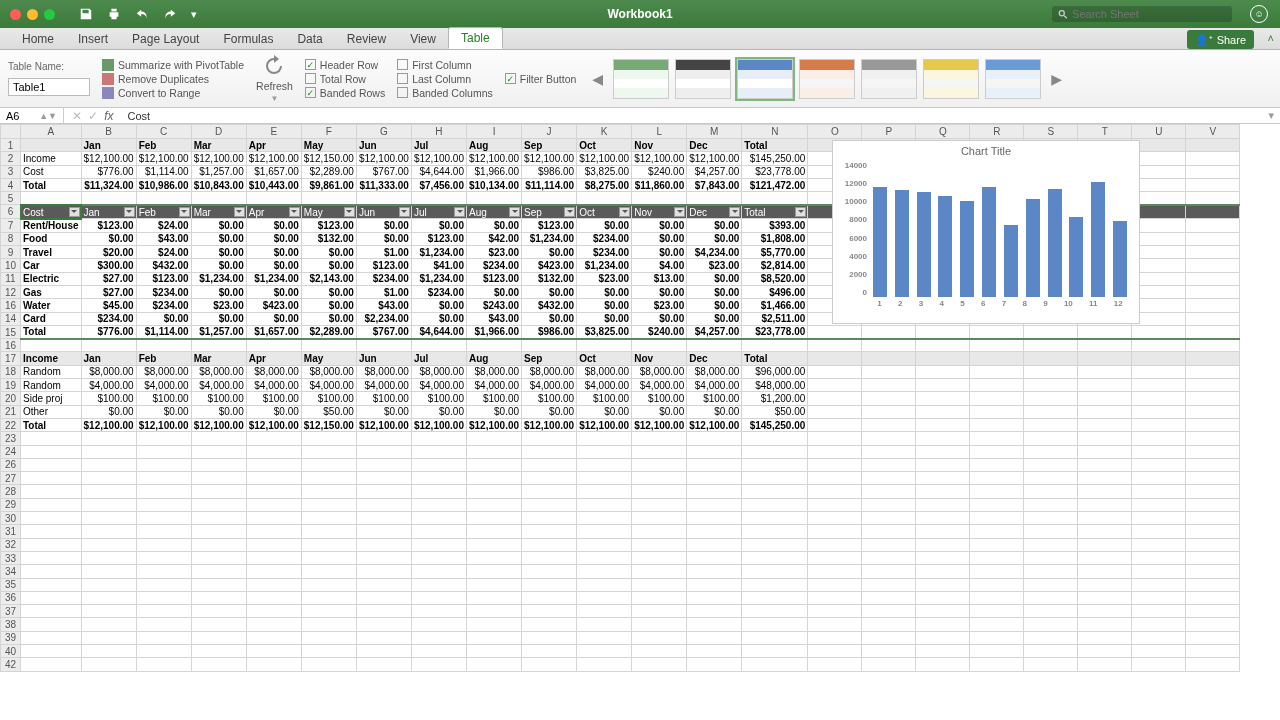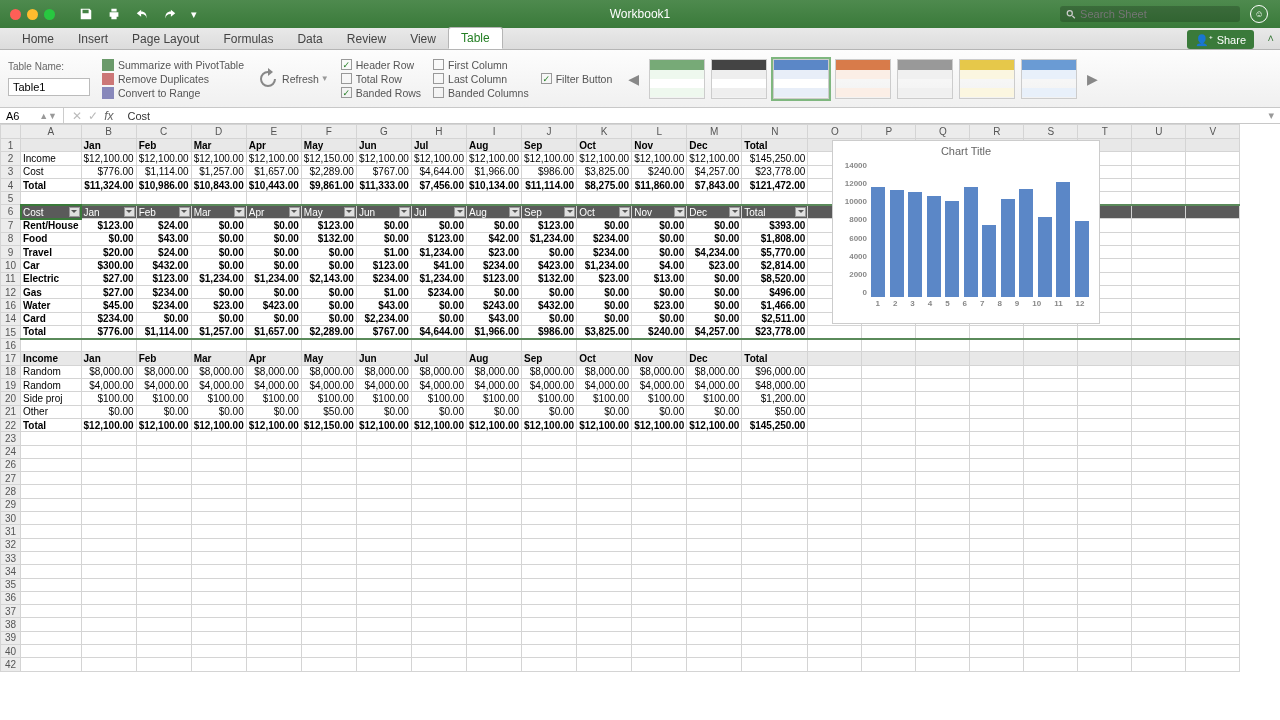--- a/index.html
+++ b/index.html
@@ -5,43 +5,43 @@
 * { margin:0; padding:0; box-sizing:border-box; font-family:-apple-system,"Helvetica Neue",Arial,sans-serif; }
 body { width:1280px; height:720px; background:#fff; overflow:hidden; font-size:11px; }
 
 
 .titlebar { height:28px; background:linear-gradient(#4e8a4e,#3a7a3a); display:flex; align-items:center; color:#fff; position:relative; }
 .traffic { display:flex; gap:6px; margin-left:10px; }
 .traffic span { width:11px; height:11px; border-radius:50%; display:block; }
 .tr-close{background:#ff5f57;} .tr-min{background:#febc2e;} .tr-max{background:#28c840;}
 .tb-icons{display:flex;gap:14px;margin-left:24px;align-items:center;}
 .tb-icons svg{fill:#fff;width:14px;height:14px;}
-.doc-title{position:absolute;left:50%;transform:translateX(-50%);font-size:12px;}
-.tb-right{margin-left:auto;display:flex;align-items:center;gap:10px;padding-right:12px;}
+.doc-title{position:absolute;left:50%;transform:translateX(-50%);font-size:12px;font-weight:bold;}
+.tb-right{margin-left:auto;display:flex;align-items:center;gap:18px;padding-right:12px;}
 .search-box{display:flex;align-items:center;background:rgba(0,0,0,.2);border-radius:3px;padding:2px 6px;gap:4px;width:180px;}
 .search-box input{background:transparent;border:none;color:#ddd;font-size:11px;width:100%;outline:none;}
 .smiley{width:18px;height:18px;border:1.5px solid #fff;border-radius:50%;display:flex;align-items:center;justify-content:center;font-size:9px;}
 
 
 .menubar{height:22px;background:linear-gradient(#e9e9e9,#dcdcdc);display:flex;align-items:flex-end;border-bottom:1px solid #b5b5b5;padding-left:10px;position:relative;}
 .menubar .tab{padding:3px 12px;font-size:12px;color:#444;cursor:pointer;}
 .menubar .tab.active{background:#fff;border:1px solid #b5b5b5;border-bottom:1px solid #fff;border-radius:3px 3px 0 0;color:#237f23;font-weight:500;}
 .share{position:absolute;right:26px;top:2px;font-size:11px;color:#fff;background:#3a7a3a;padding:2px 8px;border-radius:3px;display:flex;align-items:center;gap:4px;}
 .caret-up{position:absolute;right:6px;top:4px;color:#3a7a3a;}
 
 
 .ribbon{height:58px;background:linear-gradient(#fdfdfd,#f0f0f0);border-bottom:1px solid #c8c8c8;display:flex;align-items:center;padding:4px 8px;gap:12px;font-size:10.5px;color:#555;}
 .rgrp{display:flex;flex-direction:column;gap:2px;}
 .rgrp-tbl label{display:block;font-size:10px;color:#666;}
 .rgrp-tbl input{width:82px;font-size:11px;padding:2px 4px;border:1px solid #bbb;background:#fff;margin-top:4px;}
 .rline{display:flex;align-items:flex-end;gap:4px;white-space:nowrap;}
 .rline svg{width:12px;height:12px;}
 .chk{display:flex;align-items:center;gap:4px;white-space:nowrap;}
 .chk .box{width:11px;height:11px;border:1px solid #999;display:inline-flex;align-items:center;justify-content:center;font-size:9px;color:#237f23;}
-.refresh-grp{display:flex;flex-direction:row;align-items:center;gap:2px;}
+.refresh-grp{display:flex;flex-direction:column;align-items:center;gap:2px;}
 .style-gallery{display:flex;align-items:center;gap:6px;}
 .style-thumb{width:56px;height:40px;border:1px solid #ccc;display:flex;flex-direction:column;overflow:hidden;}
 .style-thumb.sel{outline:2px solid #7fb77f;}
 .st-hdr{height:10px;}
 .st-row{flex:1;}
 .nav-arrow{color:#888;font-size:14px;padding:0 4px;cursor:pointer;}
 
 
 .fbar{height:16px;border-bottom:1px solid #c8c8c8;display:flex;align-items:center;background:#fff;}
 .namebox{width:64px;border-right:1px solid #ccc;padding:0 6px;font-size:11px;height:100%;display:flex;align-items:center;justify-content:space-between;}
@@ -65,21 +65,21 @@
 .bold{font-weight:bold;}
 .hdr-row td{background:#e8e8e8;font-weight:bold;text-align:left;}
 .tbl-filter-row td{background:#5a5a5a;color:#fff;height:14px;position:relative;padding-right:14px;}
 .filter-btn{position:absolute;right:1px;top:1px;width:11px;height:10px;background:#e0e0e0;border:1px solid #999;display:flex;align-items:center;justify-content:center;}
 .filter-btn::after{content:"";border:3px solid transparent;border-top-color:#555;margin-top:2px;}
 .sel-cell{background:#d0d0d0;outline:2px solid #3a7a3a;outline-offset:-1px;}
 .tbl-border-top td{border-top:2px solid #5a8a5a;}
 .tbl-border-bot td{border-bottom:2px solid #5a8a5a;}
 
 
-.chart{position:absolute;left:832px;top:16px;width:268px;height:184px;background:#fff;border:1px solid #ccc;}
+.chart{position:absolute;left:832px;top:16px;width:308px;height:184px;background:#fff;border:1px solid #ccc;}
 .chart-title{text-align:center;font-size:11px;color:#666;padding-top:4px;}
 .chart-body{position:relative;height:150px;margin:4px 8px 0 36px;font-weight:bold;}
 .yaxis{position:absolute;left:-32px;top:0;bottom:14px;width:30px;display:flex;flex-direction:column;justify-content:space-between;font-size:8px;color:#888;text-align:right;}
 .bars{position:absolute;left:0;right:0;top:0;bottom:14px;display:flex;align-items:flex-end;justify-content:space-around;}
 .bar{width:14px;background:#5b87c7;}
 .xaxis{position:absolute;left:0;right:0;bottom:0;height:12px;display:flex;justify-content:space-around;font-size:8px;color:#888;}
 </style>
 </head>
 <body>
 

